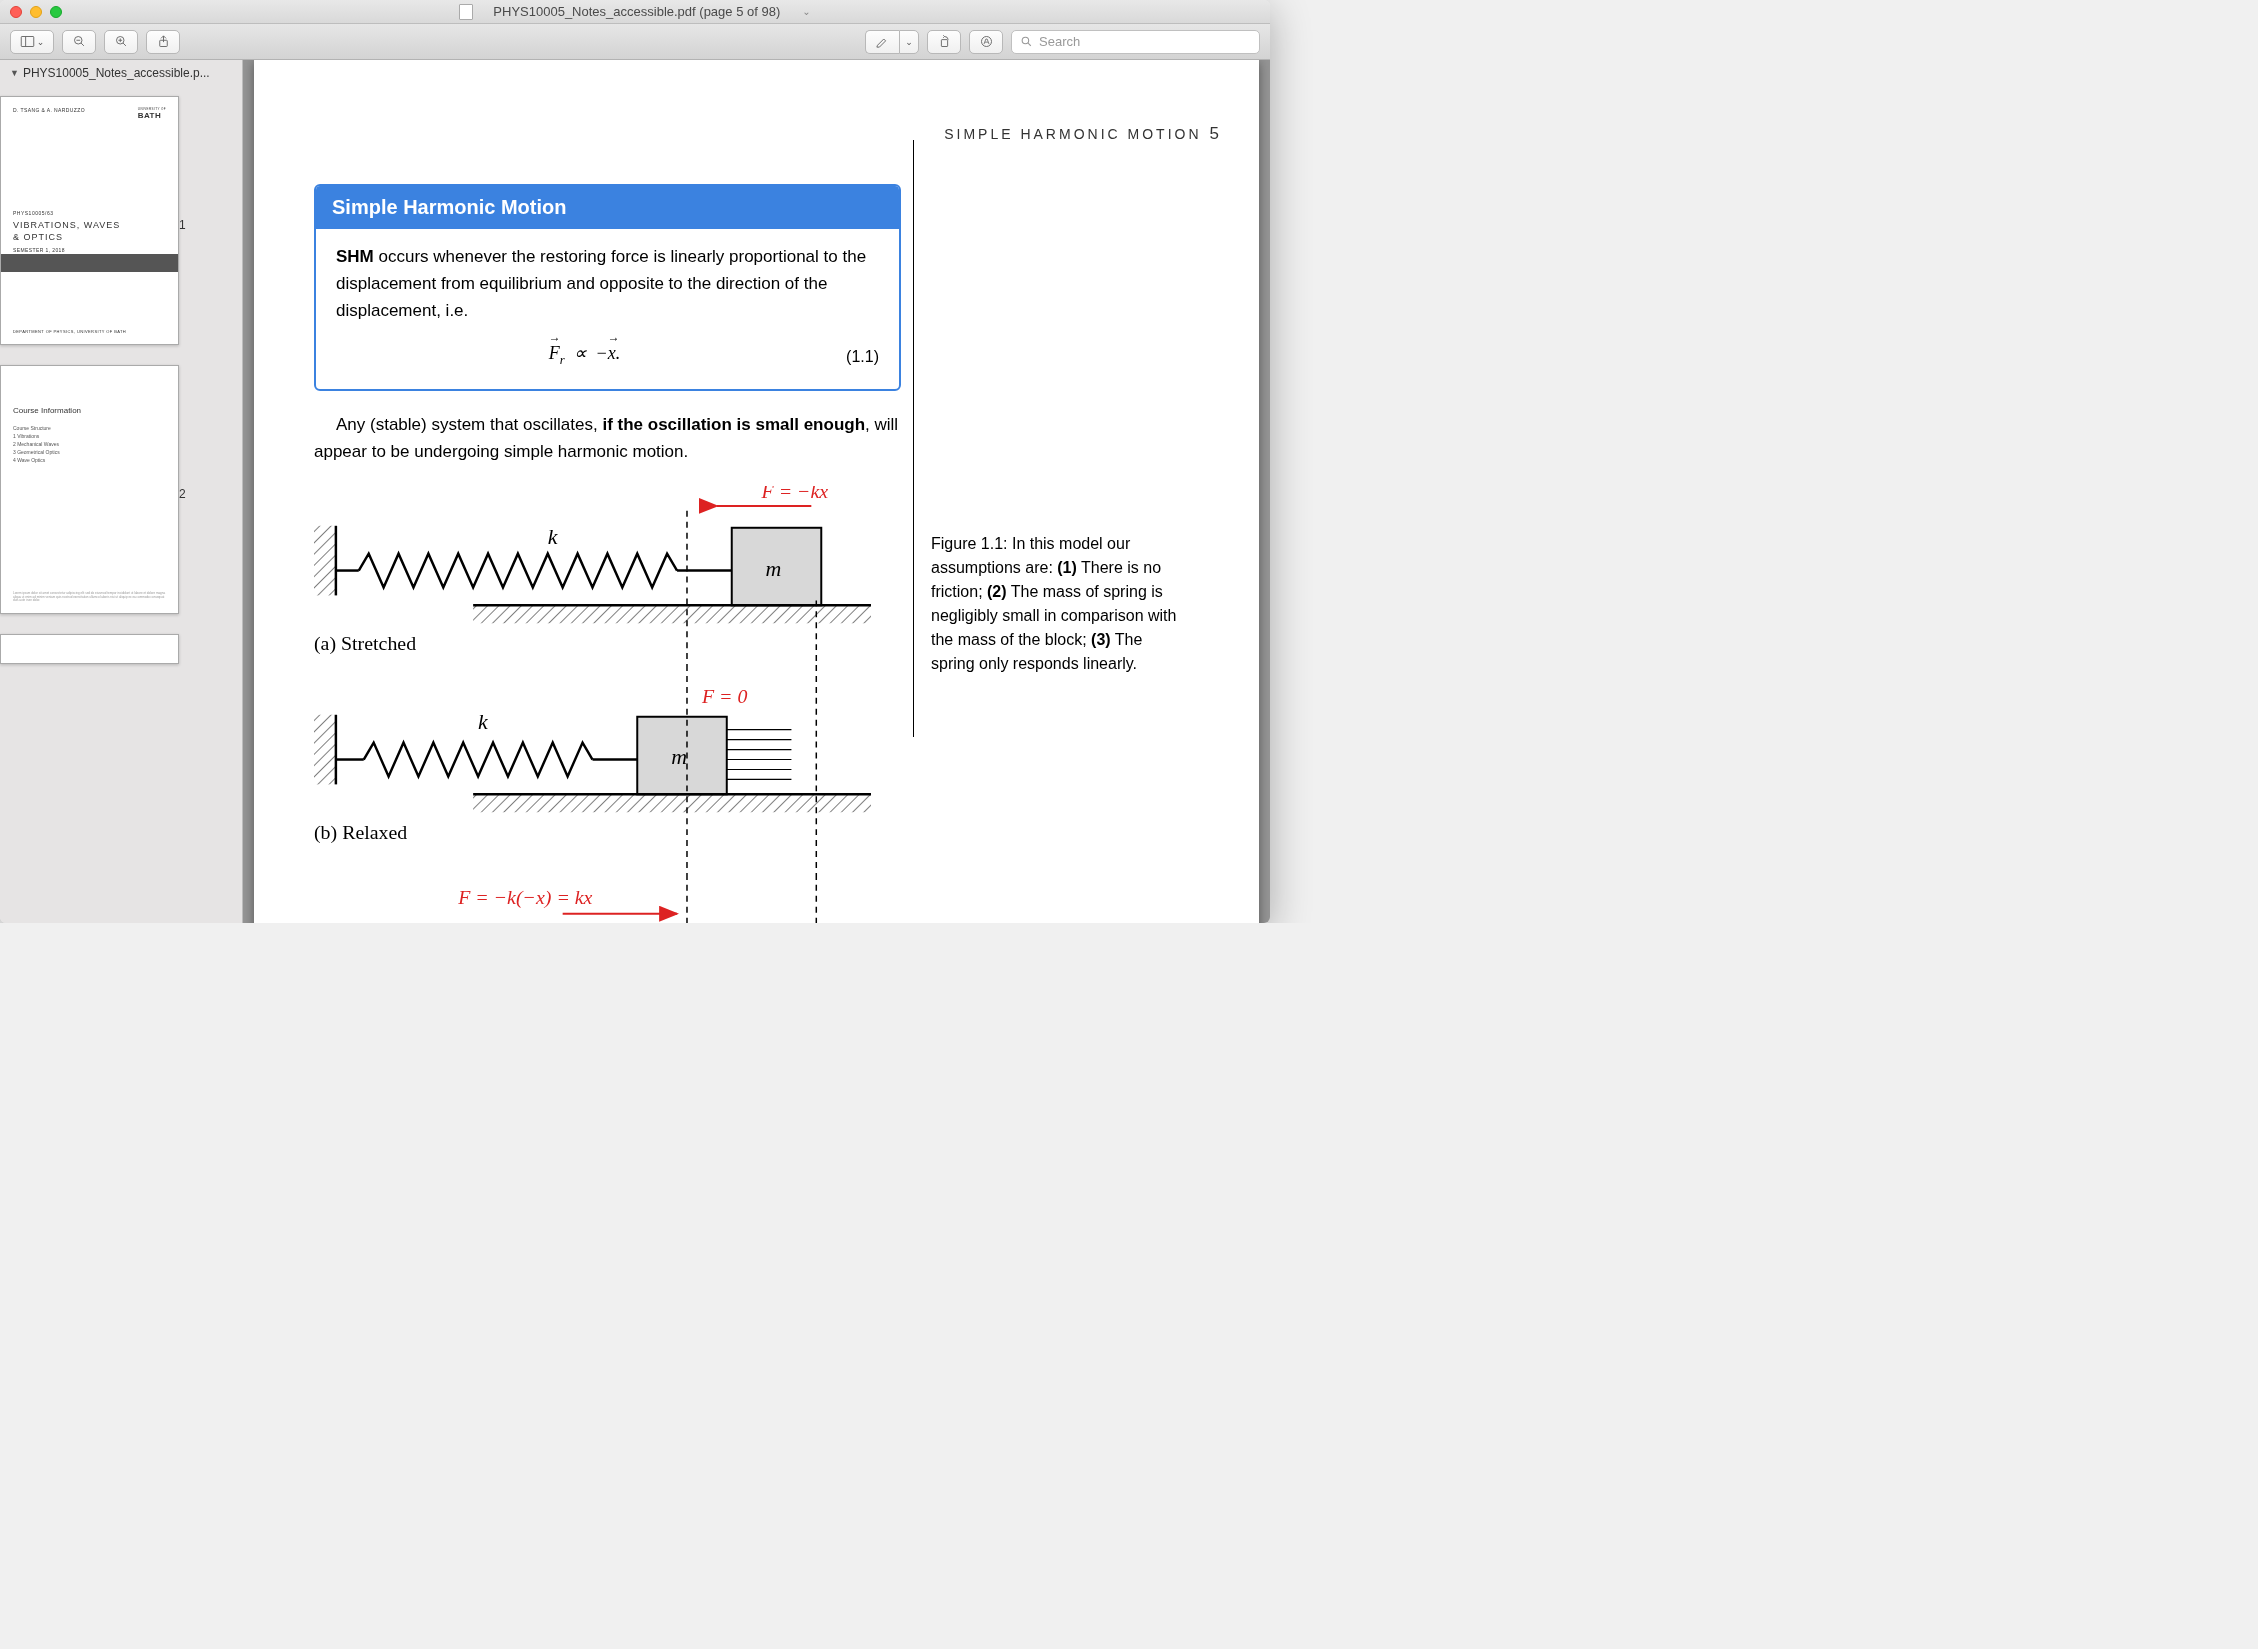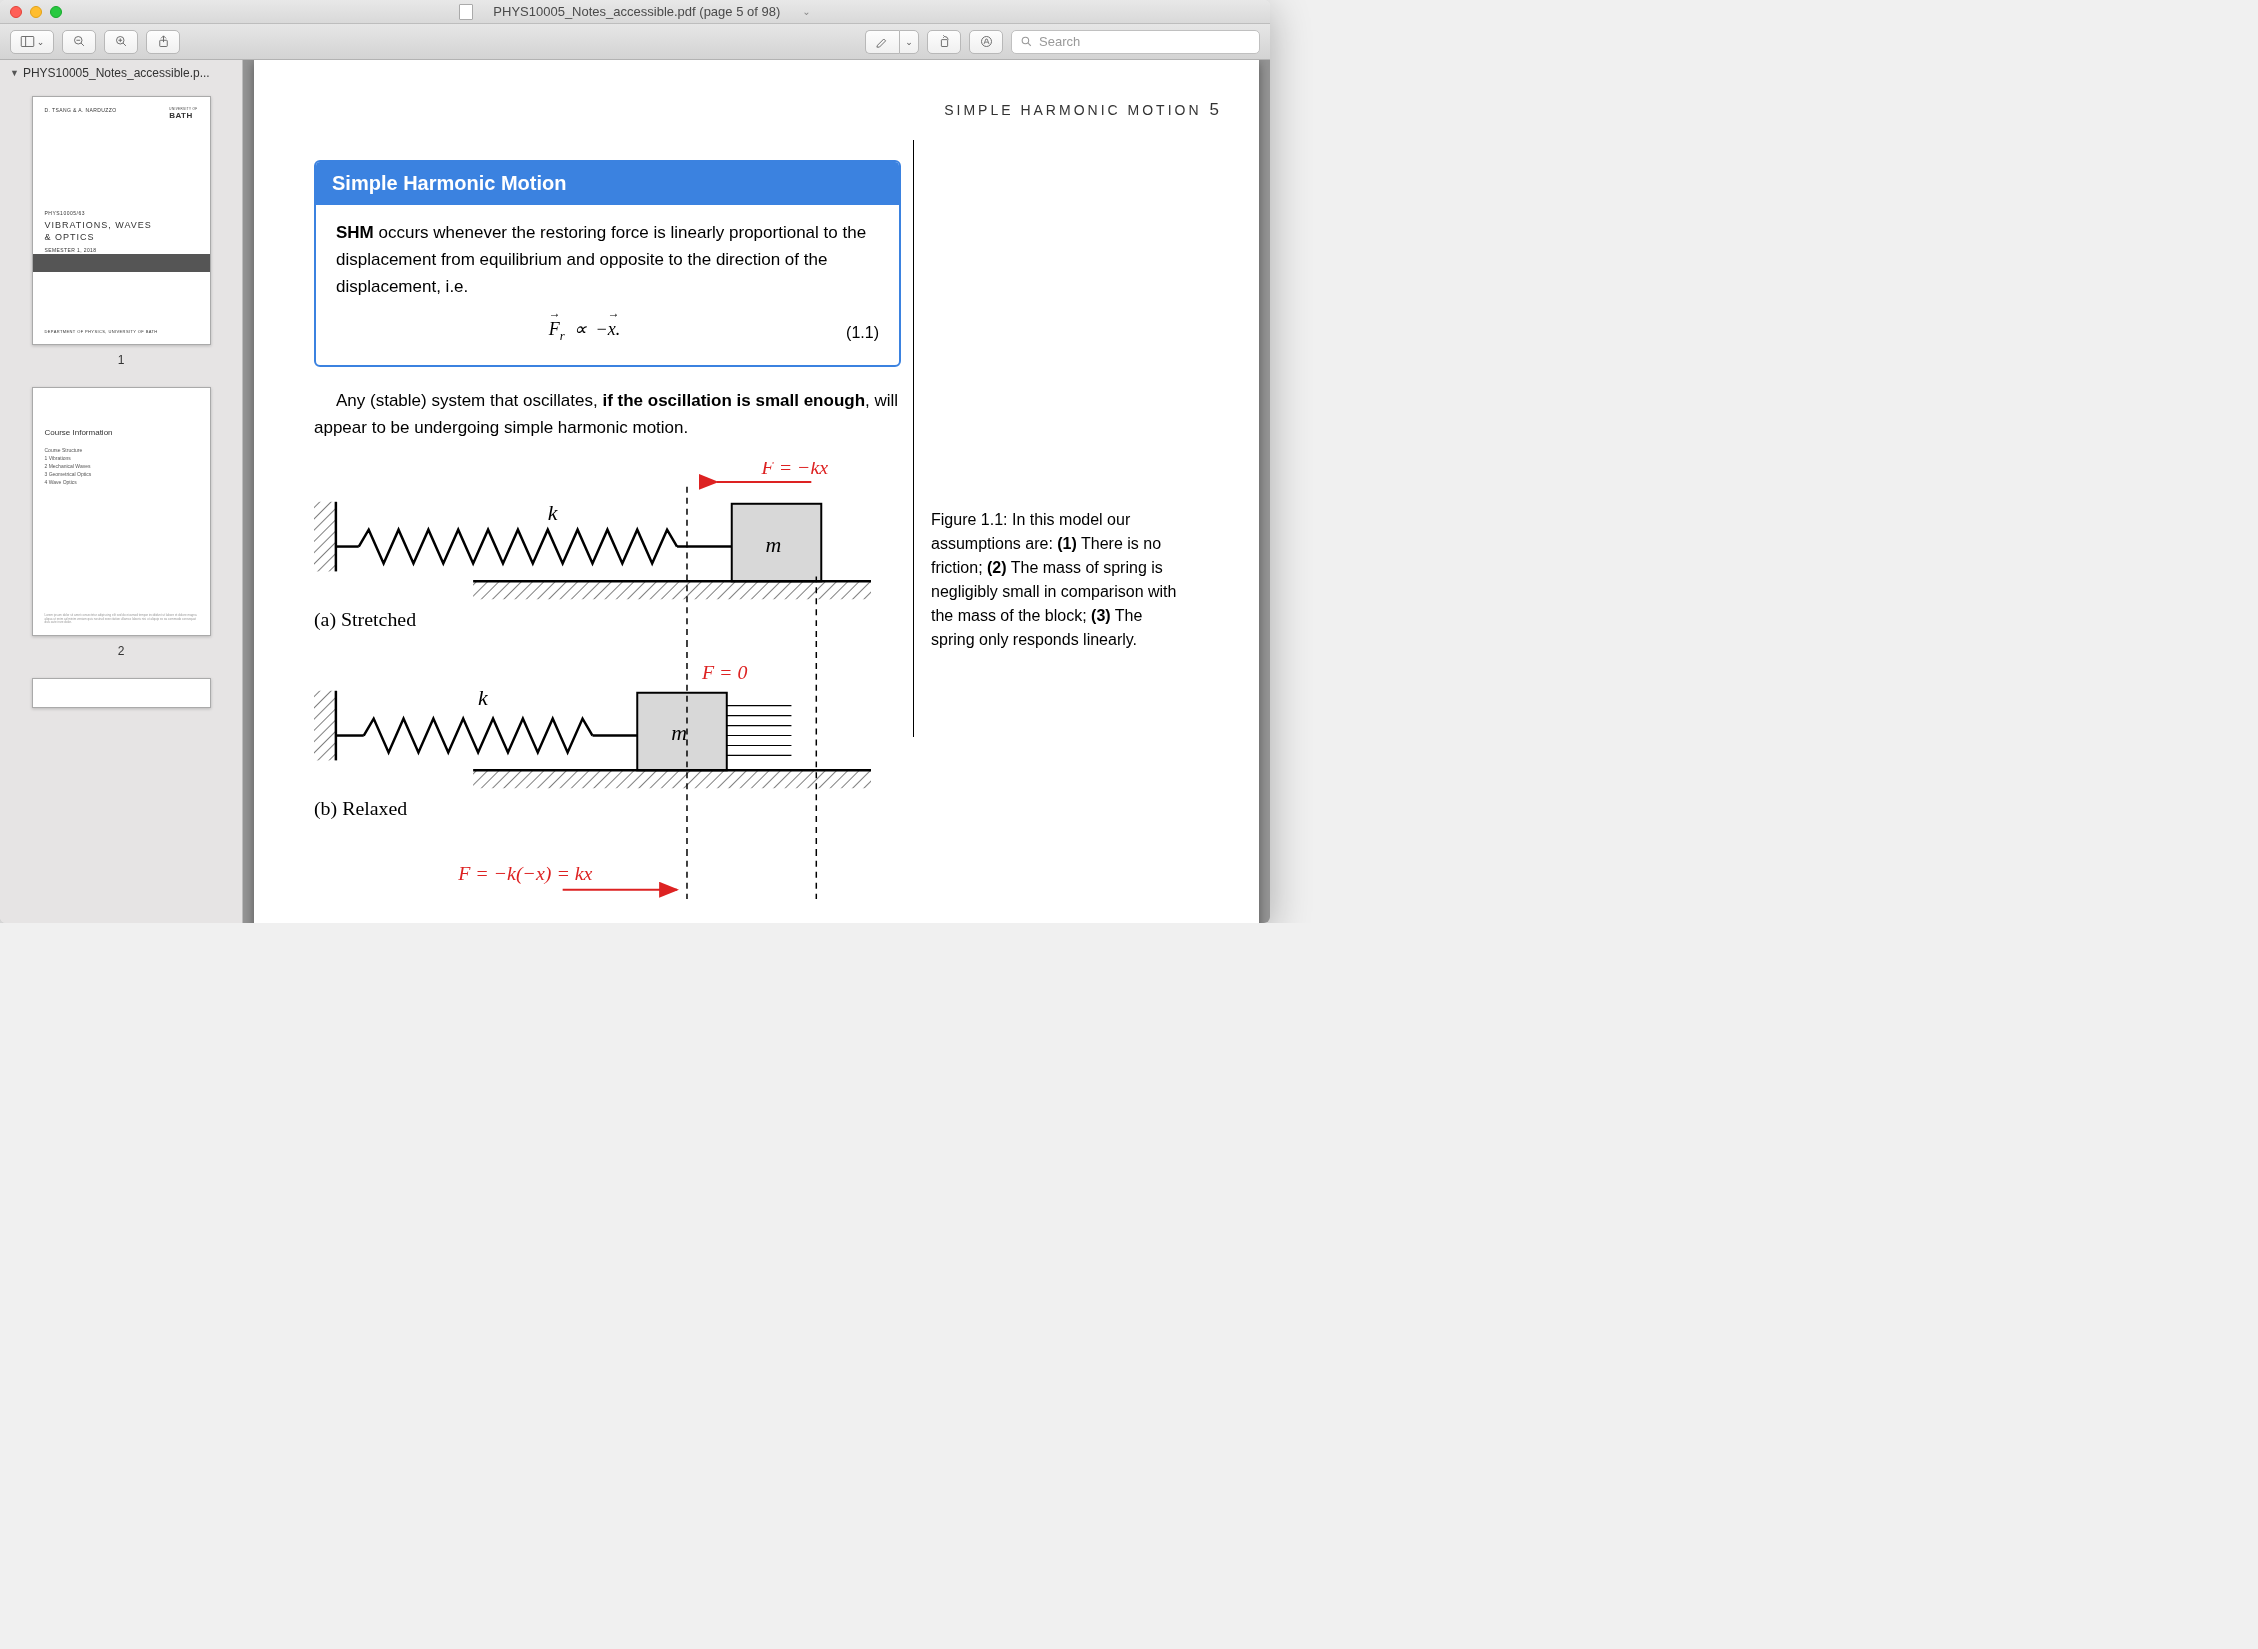--- a/index.html
+++ b/index.html
@@ -25,21 +25,21 @@
 .markup-seg { display:flex; }
 .markup-seg .tbtn:first-child { border-radius:5px 0 0 5px; border-right:none;}
 .markup-seg .tbtn:last-child { border-radius:0 5px 5px 0; min-width:20px;}
 
 .body { display: flex; height: calc(100% - 60px); }
 
 .sidebar { width: 243px; background: #e6e4e4; border-right: 1px solid #bcbcbc; display: flex; flex-direction: column; }
 .sb-hdr { padding: 6px 10px; font-size: 12px; color: #333; display: flex; align-items: center; gap: 4px; }
 .sb-hdr .tri { font-size: 9px; color:#555;}
 .thumbs { flex: 1; overflow: auto; padding: 10px 0; }
-.thumb-wrap { display: flex; flex-direction: column; align-items: center; margin-bottom: 20px; }
+.thumb-wrap { display: flex; flex-direction: row; align-items: center; margin-bottom: 20px; }
 .thumb { width: 179px; height: 249px; background: #fff; border: 1px solid #aaa; box-shadow: 0 1px 3px rgba(0,0,0,.2); padding: 10px 12px; font-size: 6px; color: #333; overflow:hidden; position:relative;}
 .thumb-num { margin-top: 8px; font-size: 12px; color: #333; }
 
 .t1-top { display:flex; justify-content:space-between; font-size:5px; letter-spacing:0.4px;}
 .t1-bath { font-weight:bold; font-size:8px;}
 .t1-mid { margin-top:30px; font-size:5px; letter-spacing:0.5px;}
 .t1-title { font-size:9px; letter-spacing:1px; margin-top:4px; line-height:1.3;}
 .t1-sem { font-size:5px; margin-top:4px; letter-spacing:0.4px;}
 .t1-dept { position:absolute; bottom:10px; left:12px; font-size:4px; letter-spacing:0.4px;}
 .t1-gfx { position:absolute; top:30px; left:0; right:0; height:139px; background: radial-gradient(circle at 80% 30%, #ddd 0%, #ccc 30%, #e8e8e8 31%, #d0d0d0 60%, #eee 61%); opacity:.6; z-index:-1;}
@@ -48,21 +48,21 @@
 
 .t2-h { font-size:8px; font-weight:normal; margin:30px 0 10px;}
 .t2-li { font-size:5px; margin:2px 0; color:#555;}
 .t2-foot { position:absolute; bottom:10px; left:12px; right:12px; font-size:3px; color:#999; line-height:1.2;}
 
 .thumb3 { height:30px;}
 
 .main { flex: 1; background: #949494; overflow: auto; display:flex; justify-content:center; padding-top:0;}
 .page { width: 1005px; background: #fff; box-shadow: 0 2px 10px rgba(0,0,0,.4); padding: 40px 30px 0 60px; position:relative; min-height:896px;}
 
-.page-hdr { text-align: right; font-size: 14px; letter-spacing: 3px; color: #333; margin-bottom: 40px; padding-right:10px;}
+.page-hdr { text-align: right; font-size: 14px; letter-spacing: 3px; color: #333; margin-bottom: 40px; padding-right:10px;margin-top:24px;}
 .page-hdr .pno { letter-spacing:0; font-size:17px; margin-left:8px;}
 
 .content-cols { display:flex; gap:30px; }
 .col-main { width: 587px; }
 .col-side { width: 249px; font-size:16px; line-height:1.5; padding-top:348px;}
 
 .def-box { border: 2px solid #3b82e0; border-radius: 6px; overflow: hidden; margin-bottom: 20px; }
 .def-hdr { background: #3b82e0; color: #fff; font-size: 20px; font-weight: bold; padding: 10px 16px; }
 .def-body { padding: 14px 20px 20px; font-size: 17px; line-height: 1.6; }
 .def-body b { font-weight: bold; }

